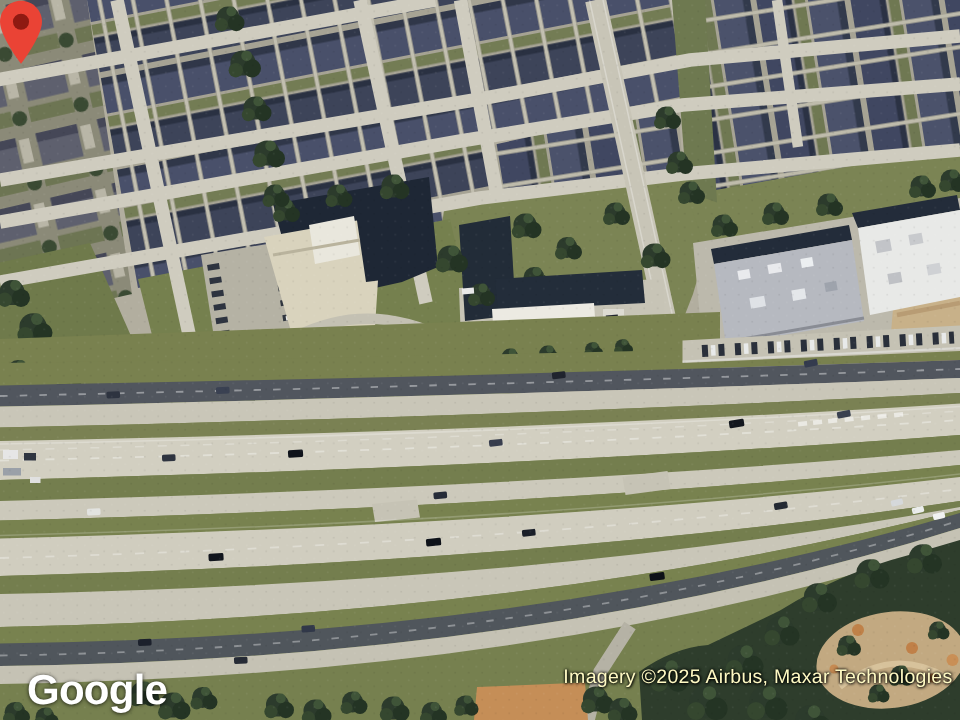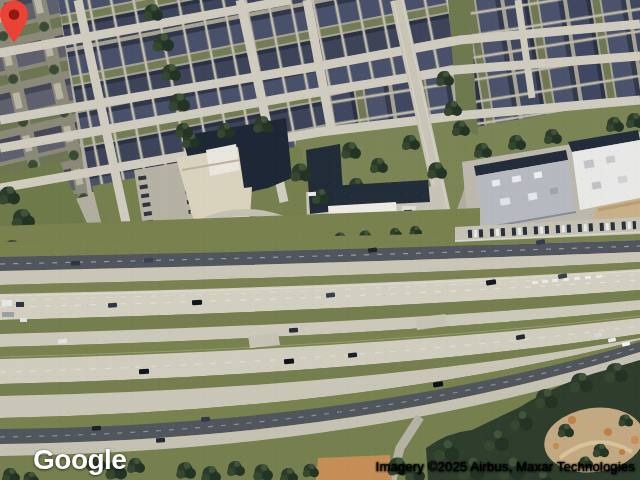--- a/index.html
+++ b/index.html
@@ -2,22 +2,22 @@
 <html><head>
 <meta charset="utf-8">
 <style>
   html,body{margin:0;padding:0;background:#000;}
   .stage{position:relative;width:640px;height:480px;overflow:hidden;
          font-family:"Liberation Sans", sans-serif;background:#76804f;}
   .stage svg{position:absolute;left:0;top:0;display:block;}
   .google-logo{position:absolute;left:18px;bottom:4px;color:#fff;
     font-size:28px;font-weight:bold;letter-spacing:-0.5px;
     text-shadow:0 1px 3px rgba(0,0,0,.55),0 0 2px rgba(0,0,0,.35);
-    cursor:pointer;user-select:none;margin-left:15px;}
-  .attribution{position:absolute;right:5px;bottom:6px;color:#000000;
+    cursor:pointer;user-select:none;}
+  .attribution{position:absolute;right:5px;bottom:22px;color:#fef9c3;
     font-size:13px;letter-spacing:0.2px;
     text-shadow:0 0 2px rgba(0,0,0,.9),0 1px 2px rgba(0,0,0,.8),1px 0 2px rgba(0,0,0,.7);
     user-select:none;}
   .pin{position:absolute;left:302px;top:198px;width:28px;height:43px;cursor:pointer;}
 </style>
 </head>
 <body>
 
 <div class="stage">
 

